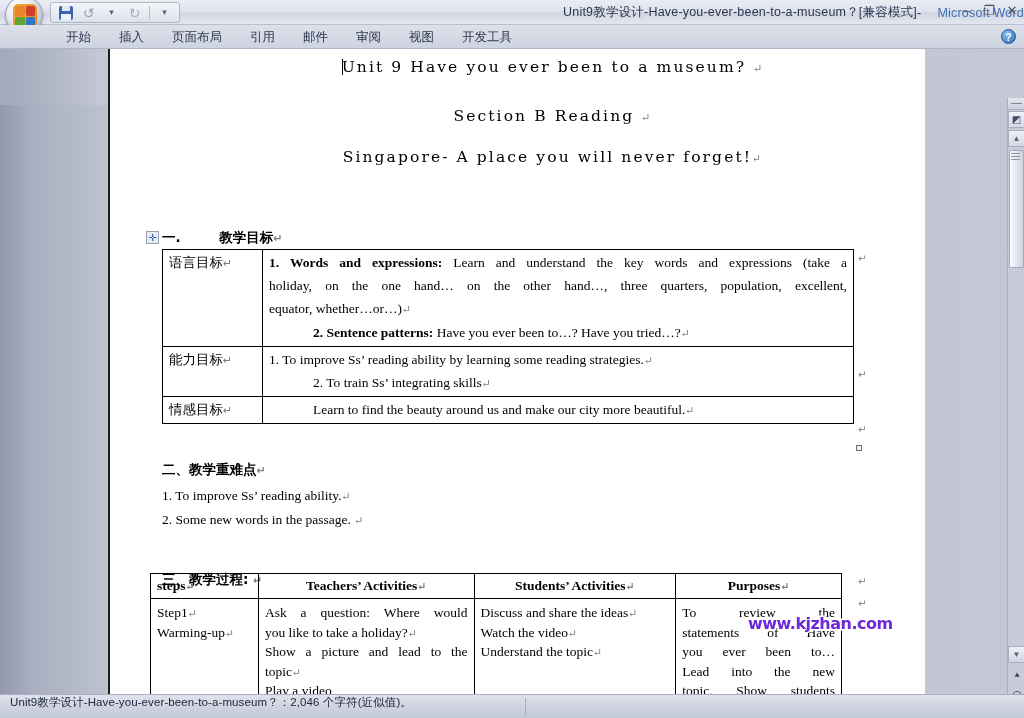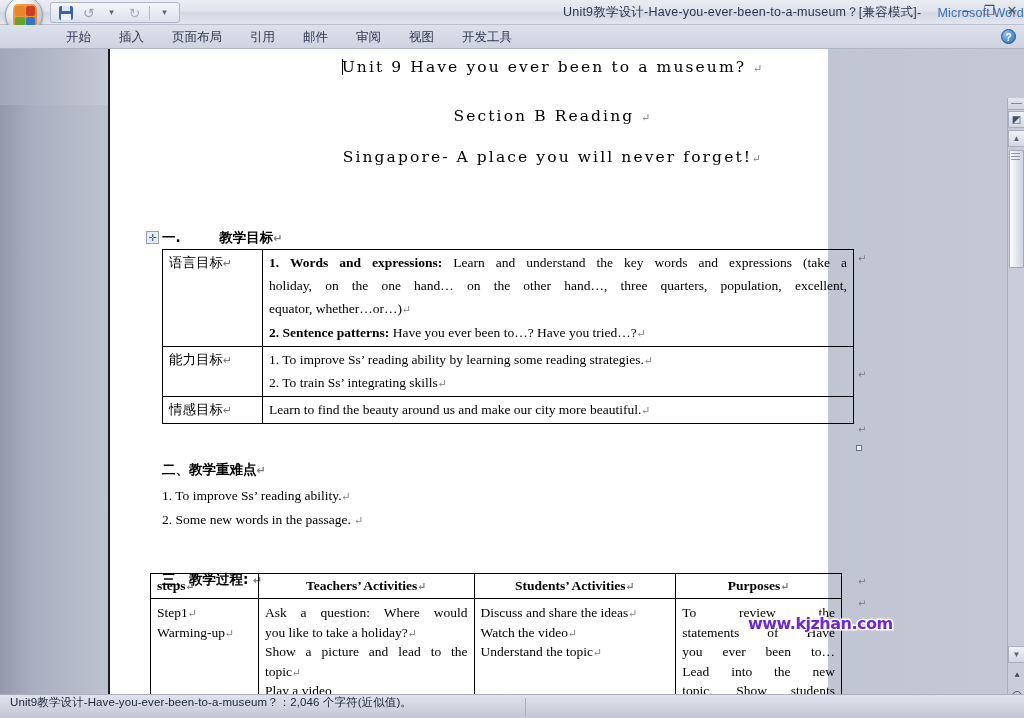--- a/index.html
+++ b/index.html
@@ -99,21 +99,21 @@
     position:absolute; left:0; top:0; width:108px; height:645px;
     background: linear-gradient(to right, #9399ab 0%, #a9afc0 30%, #bdc2cf 100%);
   }
   .ws-left-band {
     position:absolute; left:0; top:0; width:108px; height:56px;
     background: linear-gradient(to right, #a2a8ba 0%, #b6bbca 60%, #c6cad6 100%);
   }
 
   
   .page {
-    position:absolute; left:108px; top:0; width:720px; height:645px;
+    position:absolute; left:108px; top:0; width:817px; height:645px;
     background:#ffffff;
     border-left: 2px solid #1d1d1d;
   }
   .page-top-edge {
     position:absolute; left:108px; top:0; width:884px; height:3px; background:#c3c8d4;
   }
 
   .doc {
     position:absolute; left:0; top:0; width:884px; height:645px;
     overflow:hidden;
@@ -143,21 +143,21 @@
   }
   .body-txt { font-family:"Liberation Serif","DejaVu Serif", serif; font-size:13.5px; color:#000; }
   .cjk { font-family:"DejaVu Sans","Liberation Sans",sans-serif; font-size:13.5px; }
 
   
   table.wt { border-collapse: collapse; }
   table.wt td, table.wt th { border:1px solid #000; vertical-align: top; padding:4px 6px; }
   .t1 { position:absolute; left:52px; top:200px; width:692px; }
   .t1 td.lab { width:100px; }
   .t1 p { margin: 2px 0 9px 0; line-height:1.05; }
-  .t1 p:last-child { margin-bottom:2px; }
+  .t1 p:last-child { margin-bottom:2px;margin-left:44px; }
   .just { text-align: justify; text-align-last: justify; }
   .justl { text-align: justify; }
 
   .t2 { position:absolute; left:40px; top:524px; width:692px; }
   .t2 th { text-align:center; font-weight:bold; font-family:"Liberation Serif","DejaVu Serif",serif; font-size:13.5px; padding:2px 6px; }
   .t2 th.lft { text-align:left; }
   .t2 td { font-family:"Liberation Serif","DejaVu Serif",serif; font-size:13.5px; line-height:1.45; }
   .t2 .c1 { width:108px; }
   .t2 .c2 { width:216px; }
   .t2 .c3 { width:202px; }

